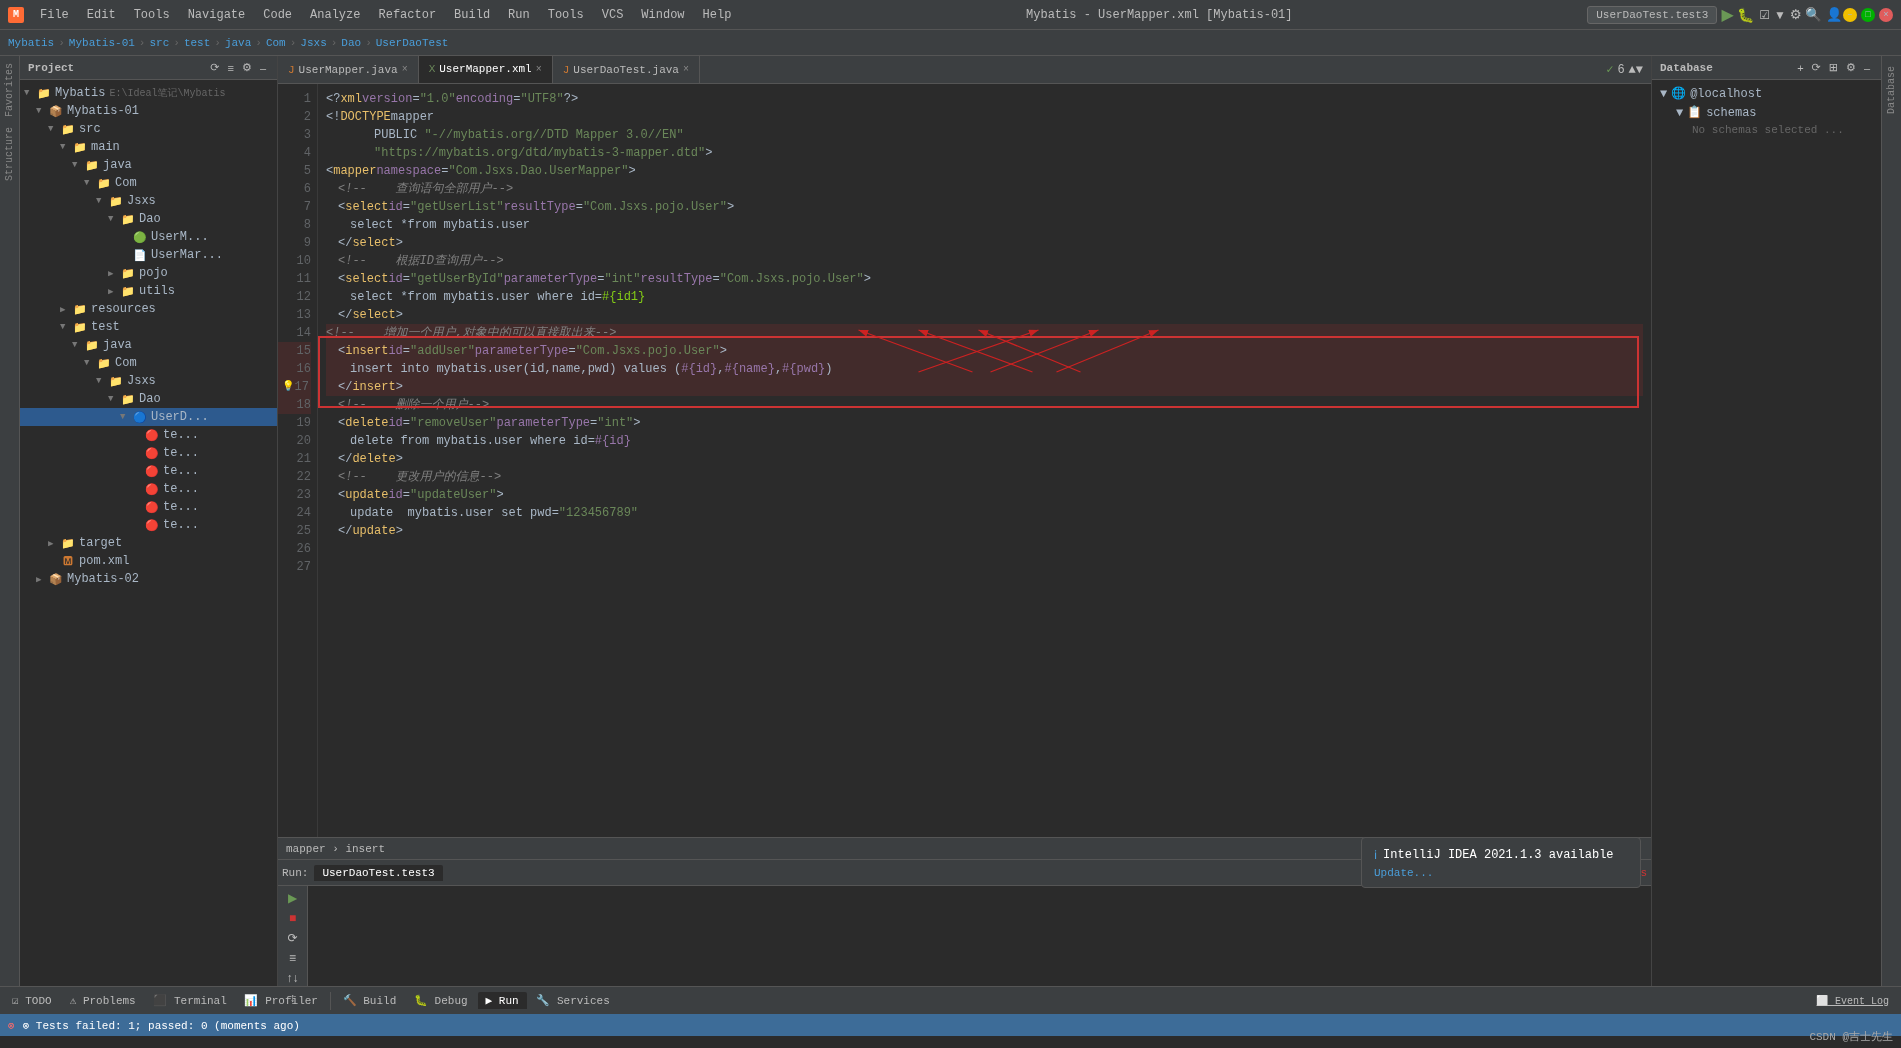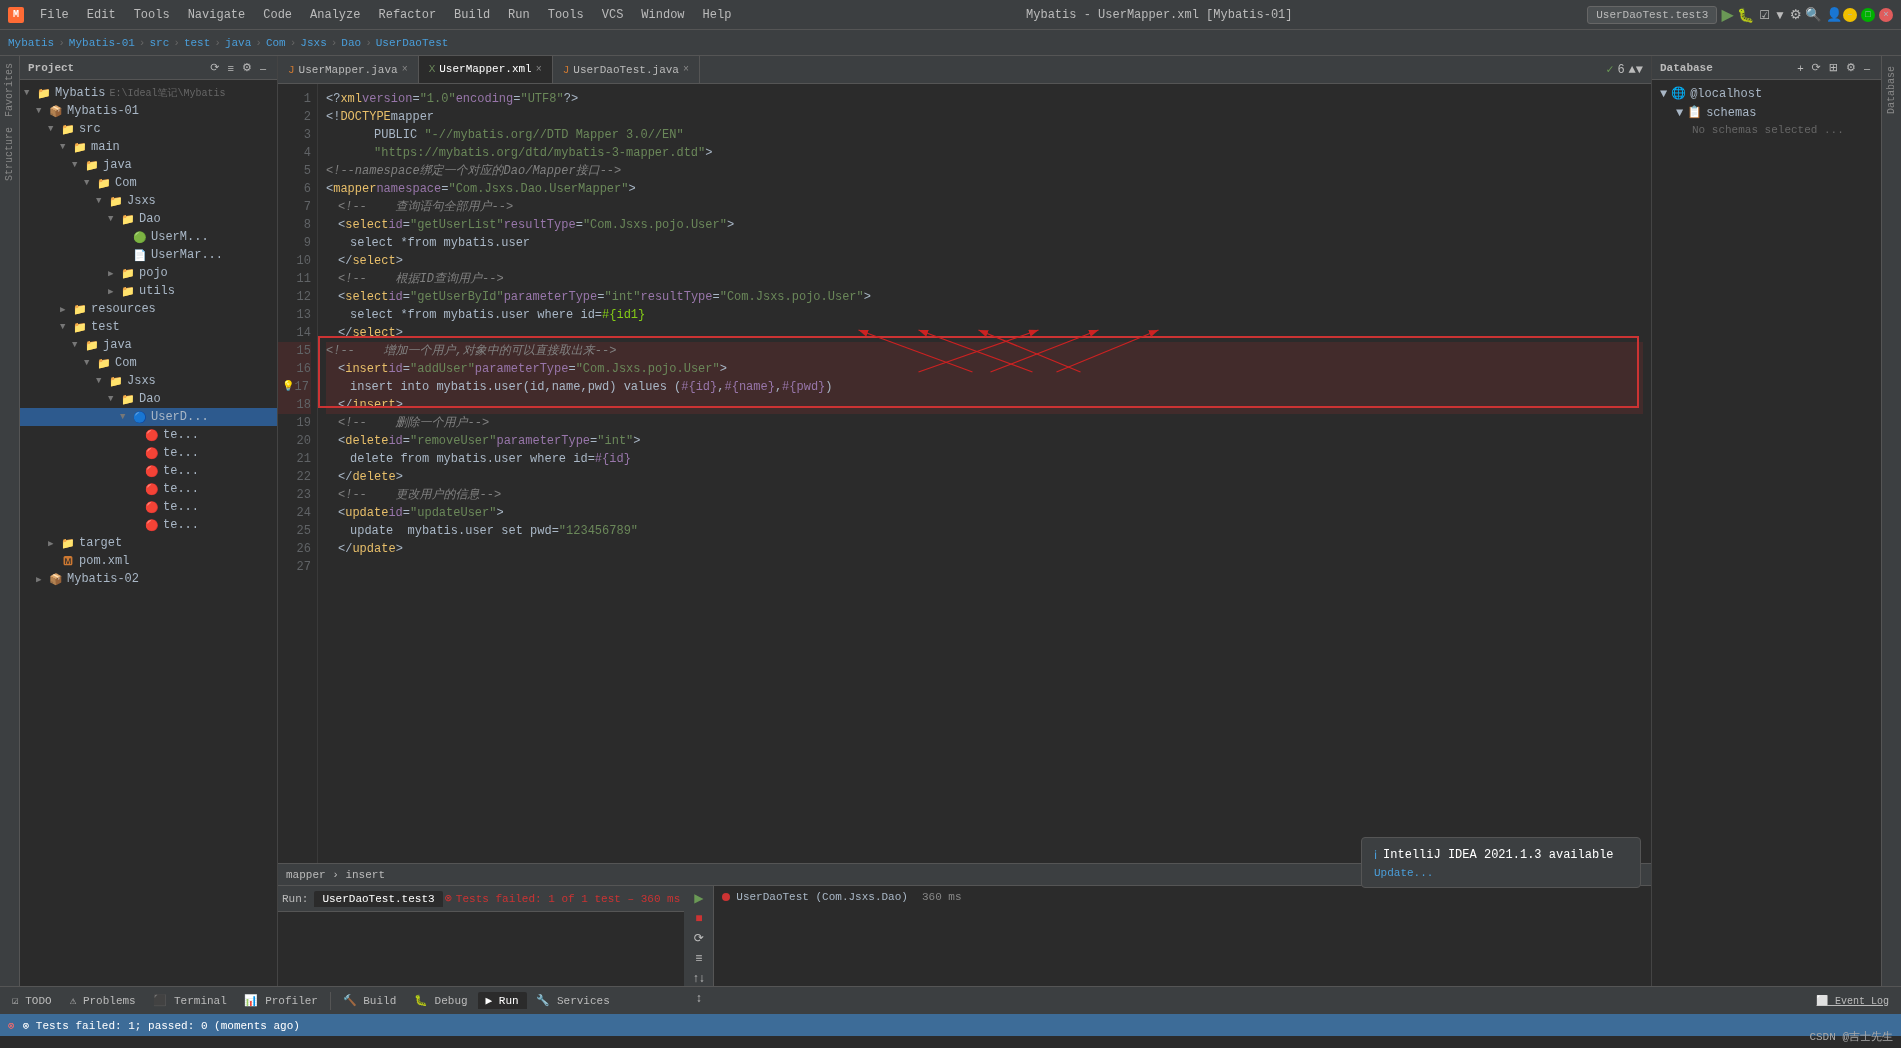--- a/index.html
+++ b/index.html
@@ -64,21 +64,21 @@
 
     
     .right-panel { width: 230px; background: #2b2b2b; border-left: 1px solid #444; display: flex; flex-direction: column; flex-shrink: 0; }
     .right-panel-header { background: #3c3f41; padding: 4px 8px; display: flex; align-items: center; justify-content: space-between; font-size: 11px; font-weight: bold; color: #bbb; border-bottom: 1px solid #555; }
     .db-toolbar { display: flex; gap: 2px; }
     .db-btn { background: transparent; border: none; color: #bbb; cursor: pointer; font-size: 11px; padding: 1px 3px; }
     .db-tree { flex: 1; padding: 4px 8px; overflow-y: auto; }
     .db-item { display: flex; align-items: center; gap: 4px; padding: 2px 0; cursor: pointer; font-size: 12px; }
 
     
-    .bottom-panel { background: #2b2b2b; border-top: 1px solid #555; display: flex; flex-direction: row; }
+    .bottom-panel { background: #2b2b2b; border-top: 1px solid #555; display: flex; flex-direction: column; }
     .bottom-tabs { background: #3c3f41; display: flex; align-items: center; padding: 0 4px; height: 26px; border-bottom: 1px solid #555; gap: 2px; }
     .bottom-tab { padding: 2px 8px; font-size: 11px; cursor: pointer; color: #bbb; border-radius: 2px 2px 0 0; }
     .bottom-tab.active { background: #2b2b2b; color: #fff; }
     .bottom-content { display: flex; height: 100px; }
     .test-btn { background: transparent; border: none; color: #bbb; cursor: pointer; font-size: 12px; padding: 1px 4px; }
     .test-row { display: flex; align-items: center; gap: 6px; padding: 1px 0; }
     .test-status-dot { width: 8px; height: 8px; border-radius: 50%; flex-shrink: 0; }
     .test-status-dot.fail { background: #cc3333; }
     .test-row-label { color: #a9b7c6; font-size: 11px; }
     .test-row-time { color: #888; font-size: 11px; margin-left: 8px; }
@@ -425,21 +425,20 @@
       </div>
 
       <div class="code-lines" style="position:relative;">
 
         <div style="position:absolute;left:0;top:calc(14 * 18px);width:calc(100% - 12px);height:calc(4 * 18px);border:2px solid #cc3333;pointer-events:none;z-index:5;"></div>
 
         <div class="code-line"><span class="xml-punct">&lt;?</span><span class="xml-tag">xml</span> <span class="xml-attr">version</span>=<span class="xml-val">"1.0"</span> <span class="xml-attr">encoding</span>=<span class="xml-val">"UTF8"</span> <span class="xml-punct">?&gt;</span></div>
         <div class="code-line"><span class="xml-punct">&lt;!</span><span class="xml-tag">DOCTYPE</span> <span style="color:#a9b7c6;">mapper</span></div>
         <div class="code-line"><span style="margin-left:48px;"></span>PUBLIC <span class="xml-val">"-//mybatis.org//DTD Mapper 3.0//EN"</span></div>
         <div class="code-line"><span style="margin-left:48px;"></span><span class="xml-val">"https://mybatis.org/dtd/mybatis-3-mapper.dtd"</span><span class="xml-punct">&gt;</span></div>
-        <div class="code-line"><span class="xml-comment">&lt;!--namespace绑定一个对应的Dao/Mapper接口--&gt;</span></div>
         <div class="code-line"><span class="xml-punct">&lt;</span><span class="xml-tag">mapper</span> <span class="xml-attr">namespace</span>=<span class="xml-val">"Com.Jsxs.Dao.UserMapper"</span><span class="xml-punct">&gt;</span></div>
         <div class="code-line"><span style="margin-left:12px;"></span><span class="xml-comment">&lt;!--    查询语句全部用户--&gt;</span></div>
         <div class="code-line"><span style="margin-left:12px;"></span><span class="xml-punct">&lt;</span><span class="xml-tag">select</span> <span class="xml-attr">id</span>=<span class="xml-val">"getUserList"</span> <span class="xml-attr">resultType</span>=<span class="xml-val">"Com.Jsxs.pojo.User"</span><span class="xml-punct">&gt;</span></div>
         <div class="code-line"><span style="margin-left:24px;"></span><span style="color:#a9b7c6;">select *from mybatis.user</span></div>
         <div class="code-line"><span style="margin-left:12px;"></span><span class="xml-punct">&lt;/</span><span class="xml-tag">select</span><span class="xml-punct">&gt;</span></div>
         <div class="code-line"><span style="margin-left:12px;"></span><span class="xml-comment">&lt;!--    根据ID查询用户--&gt;</span></div>
         <div class="code-line"><span style="margin-left:12px;"></span><span class="xml-punct">&lt;</span><span class="xml-tag">select</span> <span class="xml-attr">id</span>=<span class="xml-val">"getUserById"</span> <span class="xml-attr">parameterType</span>=<span class="xml-val">"int"</span> <span class="xml-attr">resultType</span>=<span class="xml-val">"Com.Jsxs.pojo.User"</span><span class="xml-punct">&gt;</span></div>
         <div class="code-line"><span style="margin-left:24px;"></span><span style="color:#a9b7c6;">select *from mybatis.user where id=</span><span style="color:#84cc16;">#{id1}</span></div>
         <div class="code-line"><span style="margin-left:12px;"></span><span class="xml-punct">&lt;/</span><span class="xml-tag">select</span><span class="xml-punct">&gt;</span></div>
         <div class="code-line highlight-line-15"><span class="xml-comment">&lt;!--    增加一个用户,对象中的可以直接取出来--&gt;</span></div>
@@ -497,27 +496,20 @@
 
         <div style="background:#3c3f41;width:30px;display:flex;flex-direction:column;align-items:center;padding:4px 0;gap:4px;border-right:1px solid #555;">
           <button class="test-btn" style="color:#6a9955;">▶</button>
           <button class="test-btn" style="color:#cc3333;">■</button>
           <button class="test-btn">⟳</button>
           <button class="test-btn">≡</button>
           <button class="test-btn">↑↓</button>
           <button class="test-btn">↕</button>
         </div>
 
-        <div style="flex:1;overflow:auto;padding:4px 8px;">
-          <div class="test-row">
-            <div class="test-status-dot fail"></div>
-            <span class="test-row-label">UserDaoTest (Com.Jsxs.Dao)</span>
-            <span class="test-row-time">360 ms</span>
-          </div>
-        </div>
 
       </div>
     </div>
   </div>
 
   <div class="right-panel">
     <div class="right-panel-header">
       <span>Database</span>
       <div class="db-toolbar">
         <button class="db-btn">+</button>

